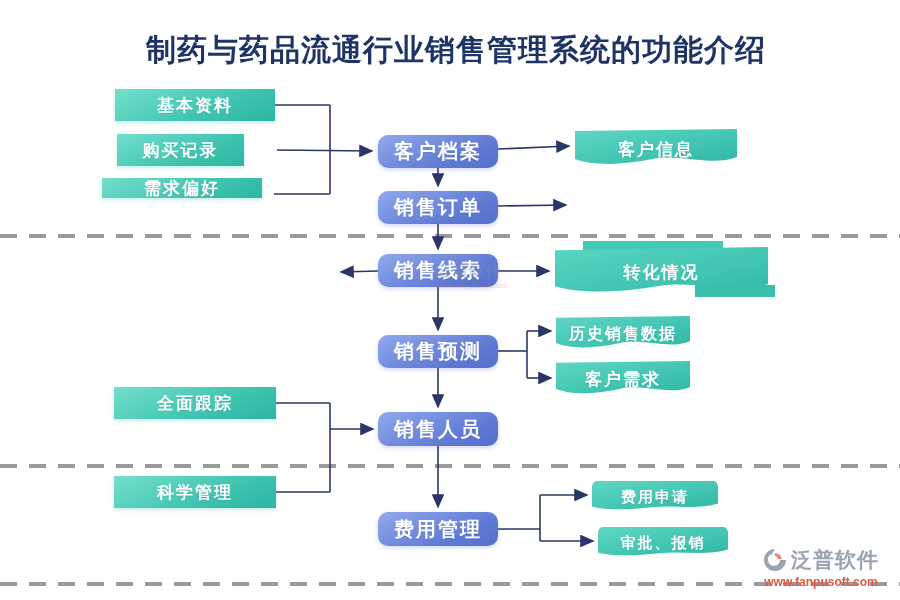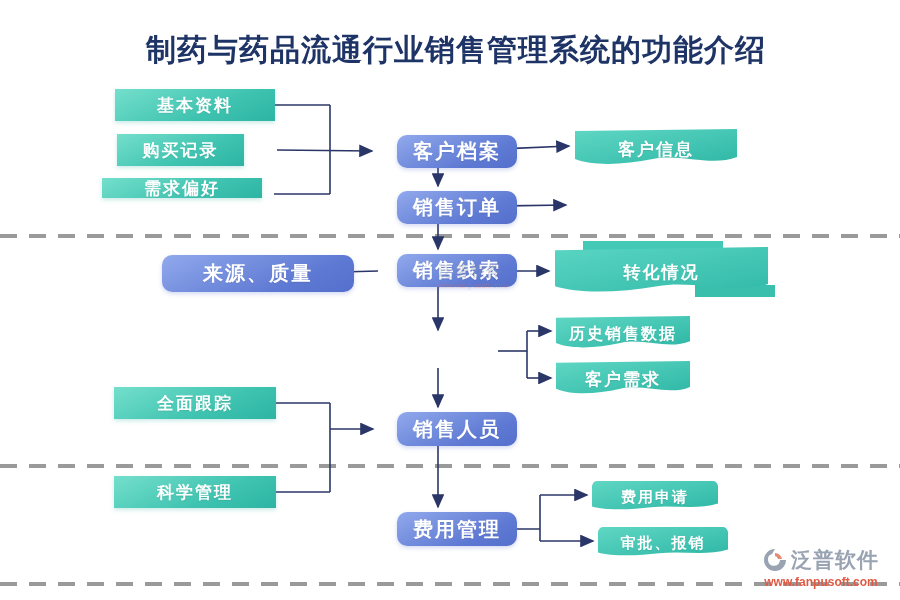--- a/index.html
+++ b/index.html
@@ -30,21 +30,20 @@
   }
   .teal {
     background:linear-gradient(155deg,#74DFCC 0%,#3CC2AF 65%,#2EB4A2 100%);
     border-radius:0; font-size:17px;
     box-shadow:0 2px 4px rgba(46,180,162,0.25);
   }
   .blue {
     background:linear-gradient(155deg,#91A9EC 0%,#5E79D3 70%,#5570CC 100%);
     border-radius:10px; font-size:20px;
     box-shadow:0 2px 4px rgba(85,112,204,0.25);
-    margin-left:19px;
   }
   .wavy { background:transparent; }
   .wavy > svg { position:absolute; left:0; top:0; width:100%; height:100%; }
   .wavy > span { position:relative; z-index:2; font-size:17px; }
 
   .layer { position:absolute; background:#45C9B7; z-index:0; }
 
   .watermark {
     position:absolute; left:438px; top:262px; z-index:3;
     color:#8a93a5; opacity:0.30; text-align:left; pointer-events:none;
@@ -136,22 +135,22 @@
 
   <div class="node blue" style="left:378px;top:135px;width:120px;height:33px">
     <span>客户档案</span>
   </div>
   <div class="node blue" style="left:378px;top:191px;width:120px;height:33px">
     <span>销售订单</span>
   </div>
   <div class="node blue" style="left:378px;top:254px;width:120px;height:33px">
     <span>销售线索</span>
   </div>
-  <div class="node blue" style="left:143px;top:255px;width:192px;height:37px">
-    <span>来源、质量</span>
+  <div class="node blue" style="left:378px;top:335px;width:120px;height:33px">
+    <span>销售预测</span>
   </div>
   <div class="node blue" style="left:378px;top:412px;width:120px;height:34px">
     <span>销售人员</span>
   </div>
   <div class="node blue" style="left:378px;top:512px;width:120px;height:34px">
     <span>费用管理</span>
   </div>
 
   <div class="node wavy" style="left:575px;top:129px;width:162px;height:40px">
     <svg viewBox="0 0 200 40" preserveAspectRatio="none">

